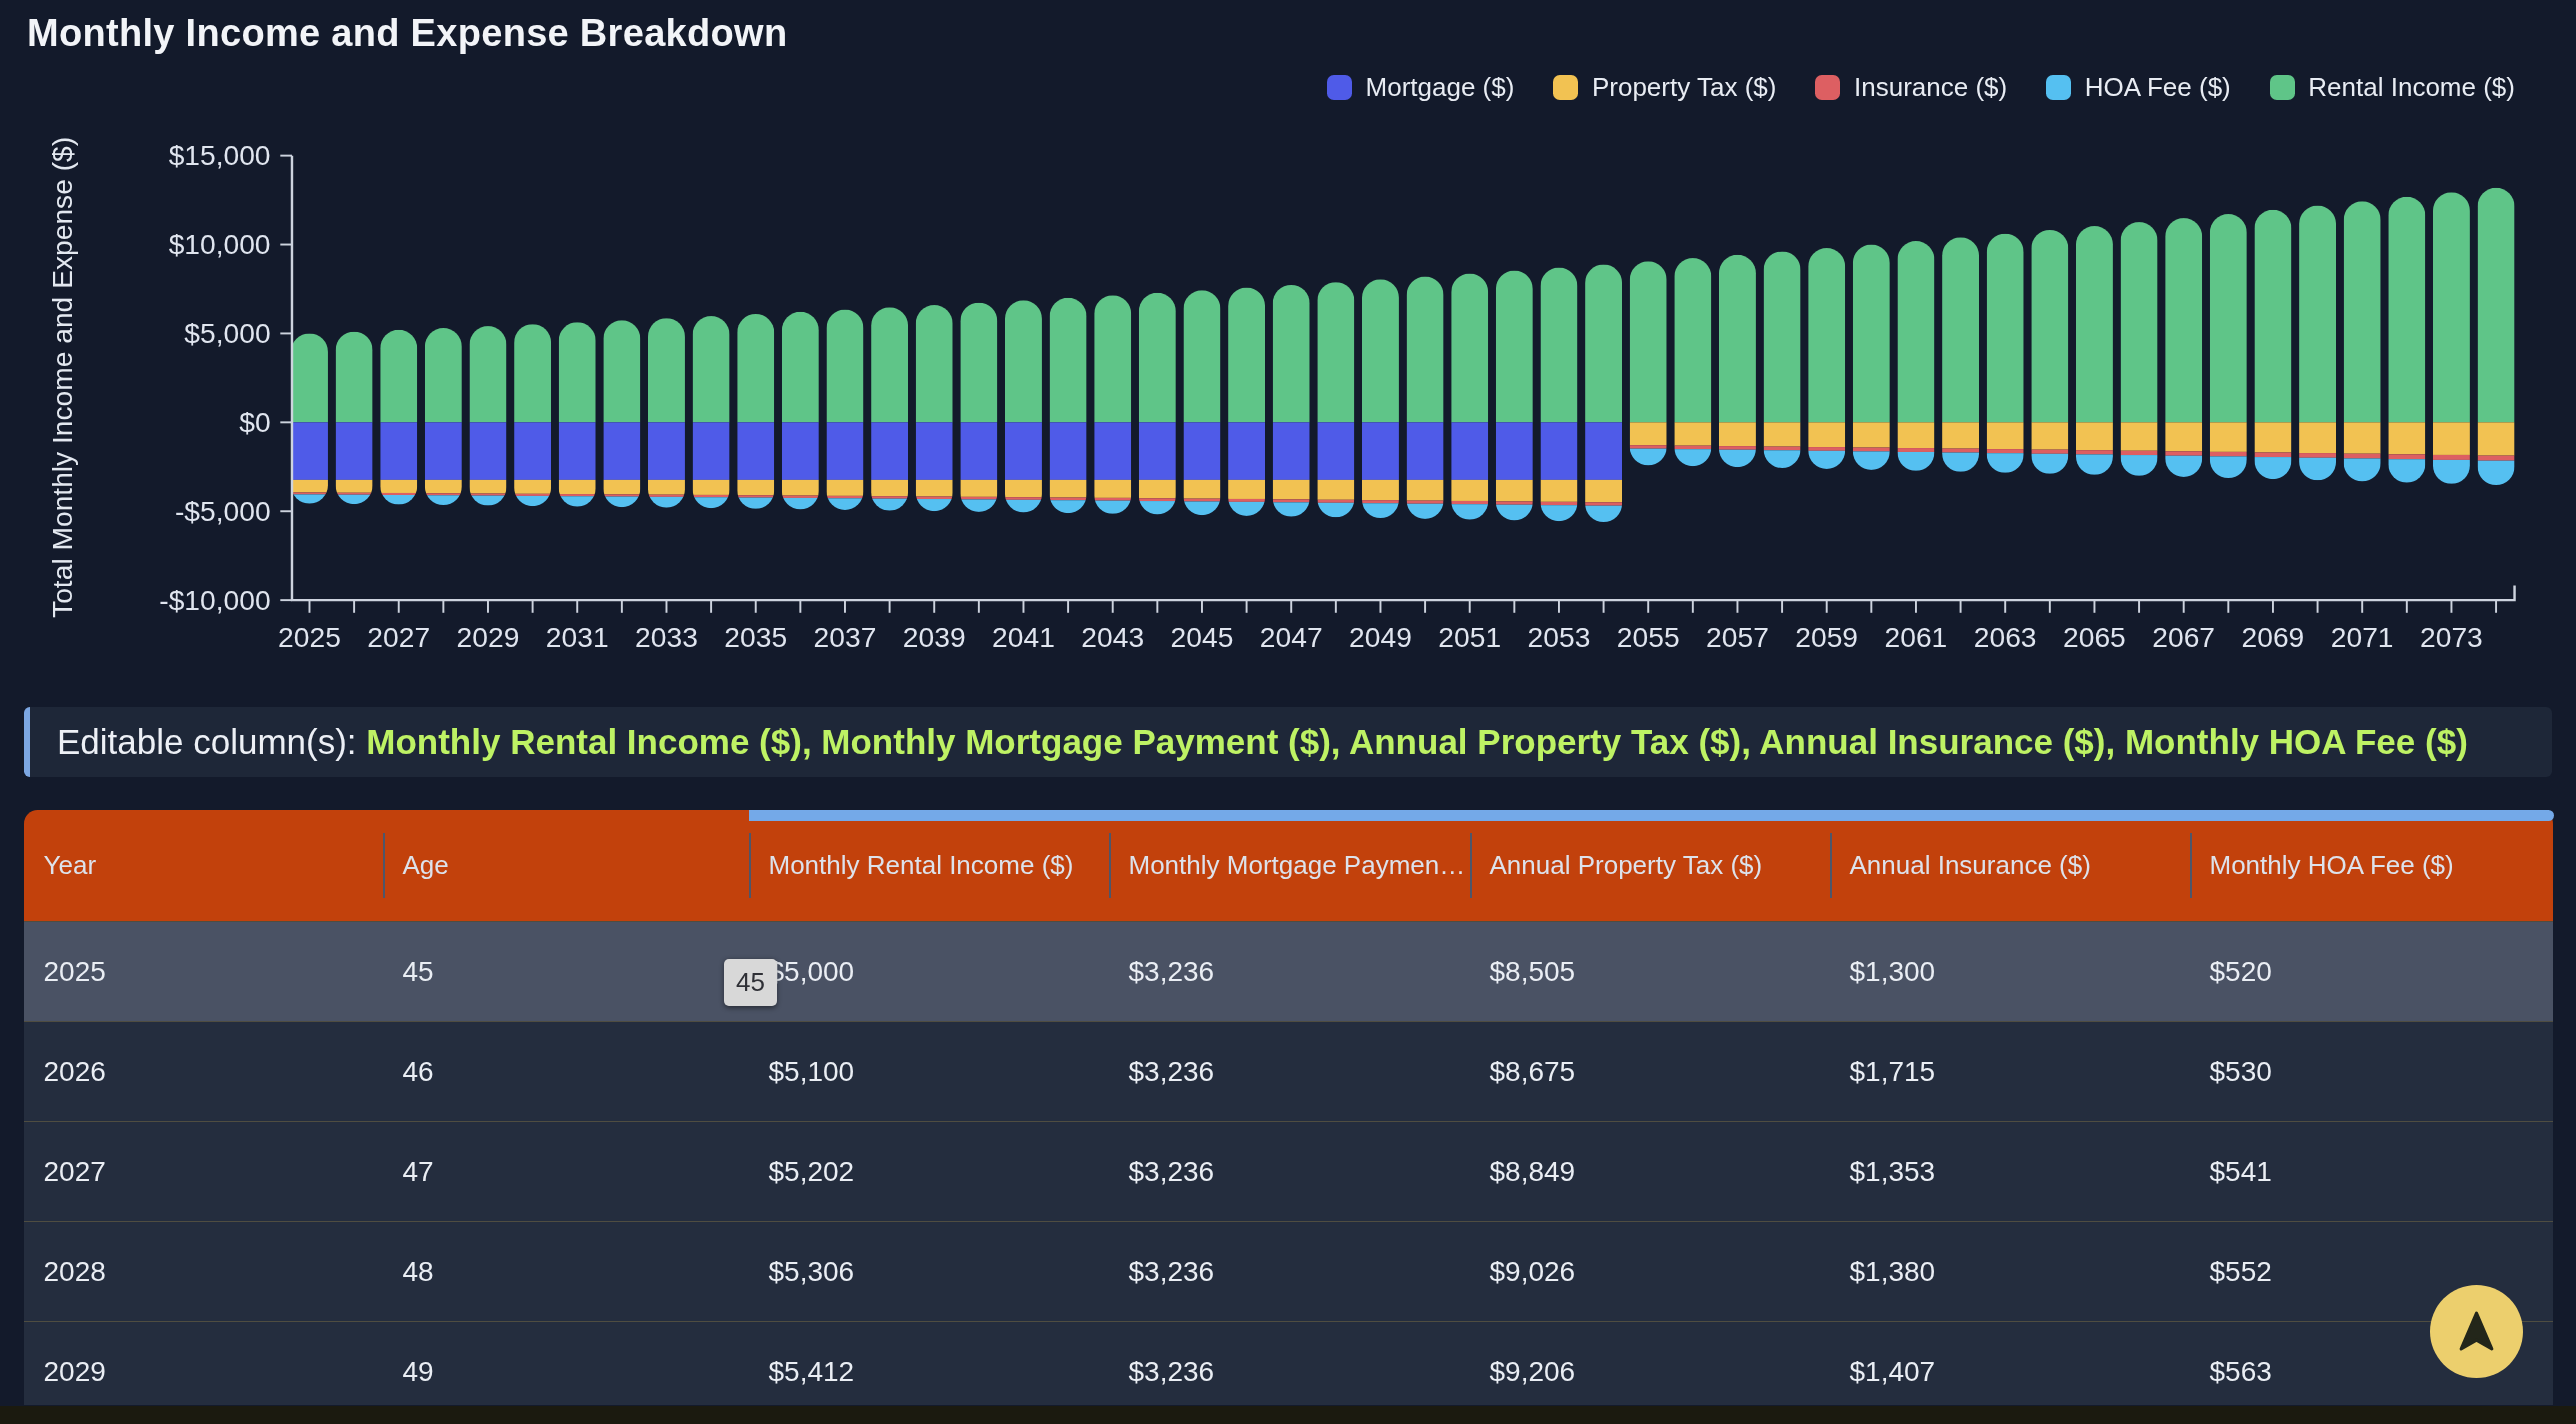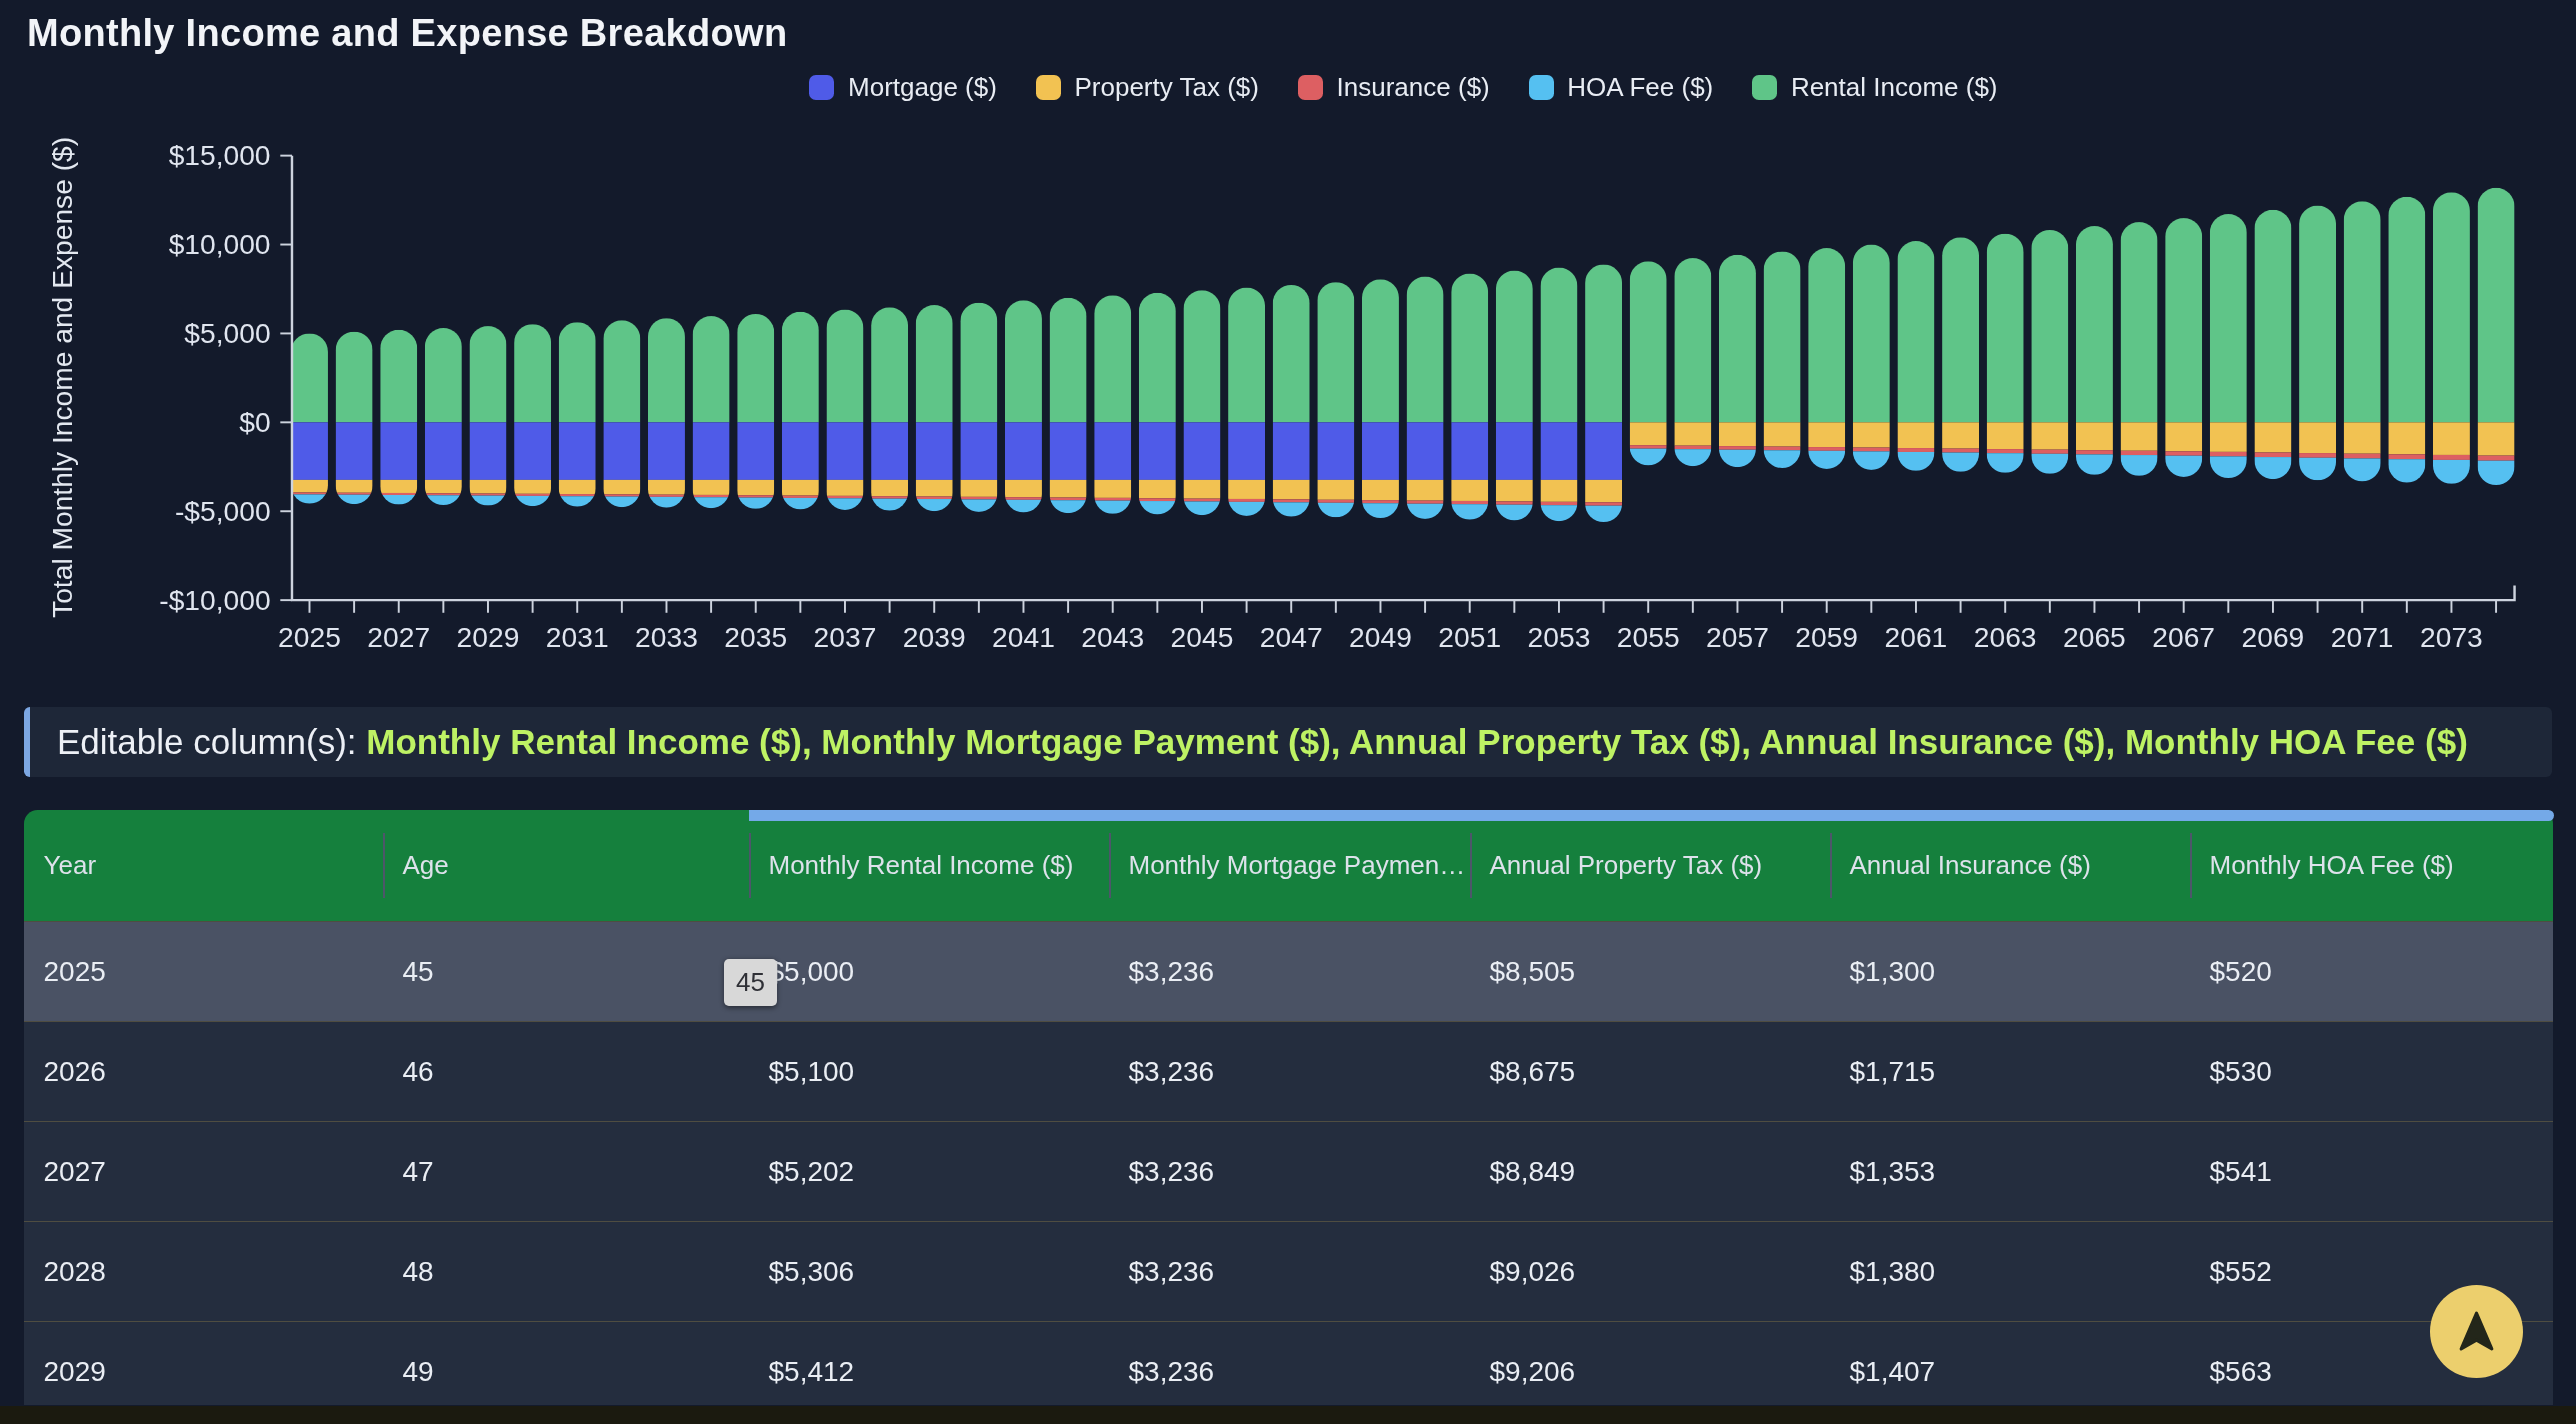--- a/index.html
+++ b/index.html
@@ -7,21 +7,21 @@
     position:relative;width:2576px;height:1424px;overflow:hidden;
     font-family:"Liberation Sans", sans-serif;color:#e9edf3;
   }
   .page-title{
     position:absolute;left:27px;top:11.7px;font-size:38px;font-weight:700;
     color:#f2f4f8;letter-spacing:0.3px;
   }
   
   .legend{
     position:absolute;left:292px;top:70px;width:2223px;height:35px;
-    display:flex;justify-content:center;align-items:center;gap:39px;
+    display:flex;justify-content:flex-end;align-items:center;gap:39px;
   }
   .legend-item{display:flex;align-items:center;gap:13.6px;cursor:pointer;}
   .legend-swatch{width:25px;height:25px;border-radius:6.8px;flex:0 0 auto;}
   .legend-label{font-size:26px;color:#e8ecf3;}
   
   #chart-svg{position:absolute;left:0;top:0;width:2576px;height:1424px;}
   
   .callout{
     position:absolute;left:24px;top:707px;width:2495px;height:70px;
     background:#1e2738;border-left:6.8px solid #7ca7e3;border-radius:5.8px;
@@ -29,21 +29,21 @@
     white-space:pre;
   }
   .callout b{font-weight:700;color:#bef264;}
   
   .table-wrap{
     position:absolute;left:24px;top:810px;width:2529px;height:595px;
     overflow:hidden;border-radius:13.6px 13.6px 0 0;z-index:1;
   }
   table{width:2529px;border-collapse:collapse;table-layout:fixed;}
   th{
-    height:111px;background:#15803d;text-align:left;padding:0 0 0 19.5px;
+    height:111px;background:#c2410c;text-align:left;padding:0 0 0 19.5px;
     font-weight:400;font-size:26px;color:#dde2eb;position:relative;
   }
   th:not(:first-child)::before{
     content:"";position:absolute;left:0;top:23px;bottom:23px;width:1.9px;background:#4d566a;
   }
   td{
     height:99px;background:#242d3e;font-size:28px;color:#eaeef4;
     padding:0 0 0 19.5px;border-top:1.9px solid #4f4d41;
   }
   tr.selected td{background:#4a5264;}

